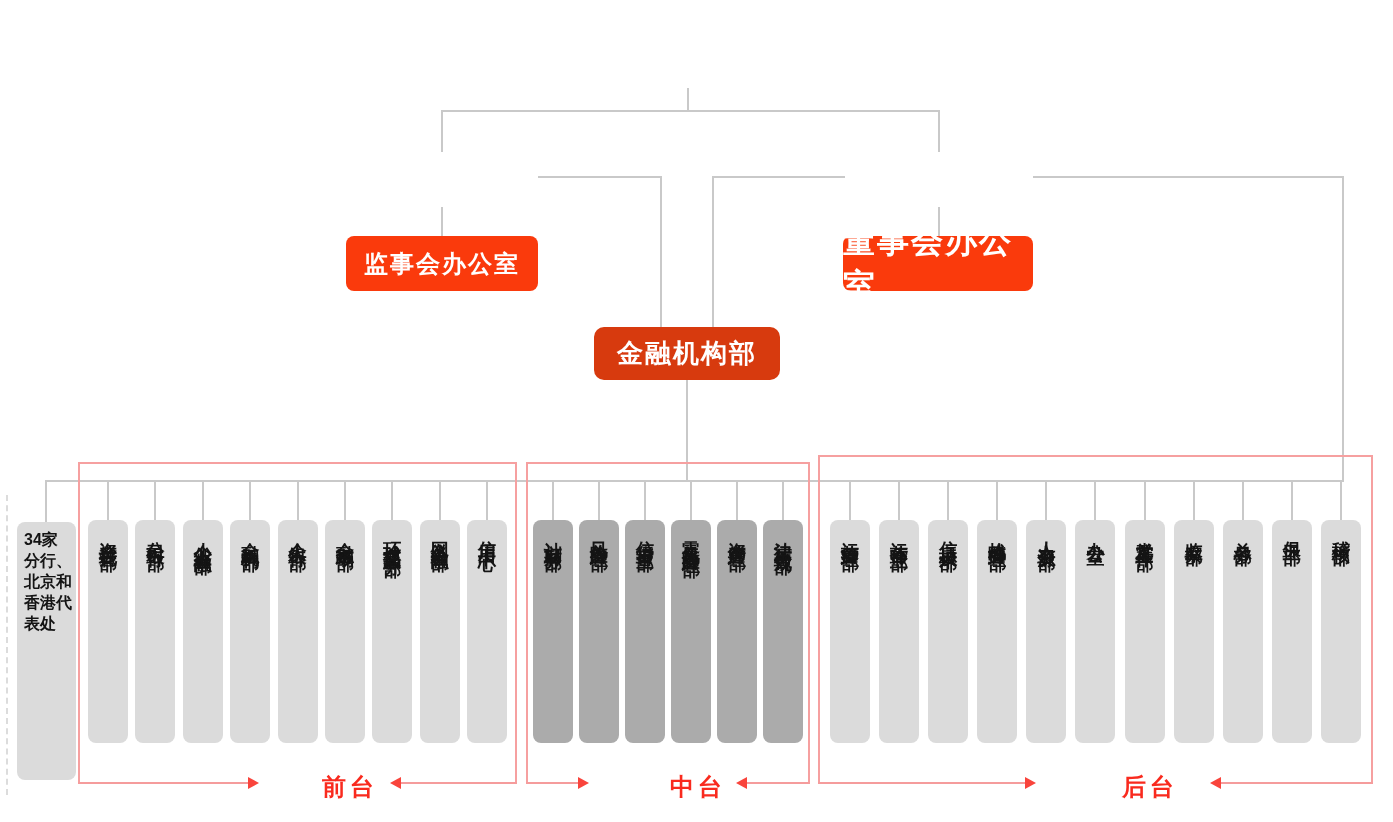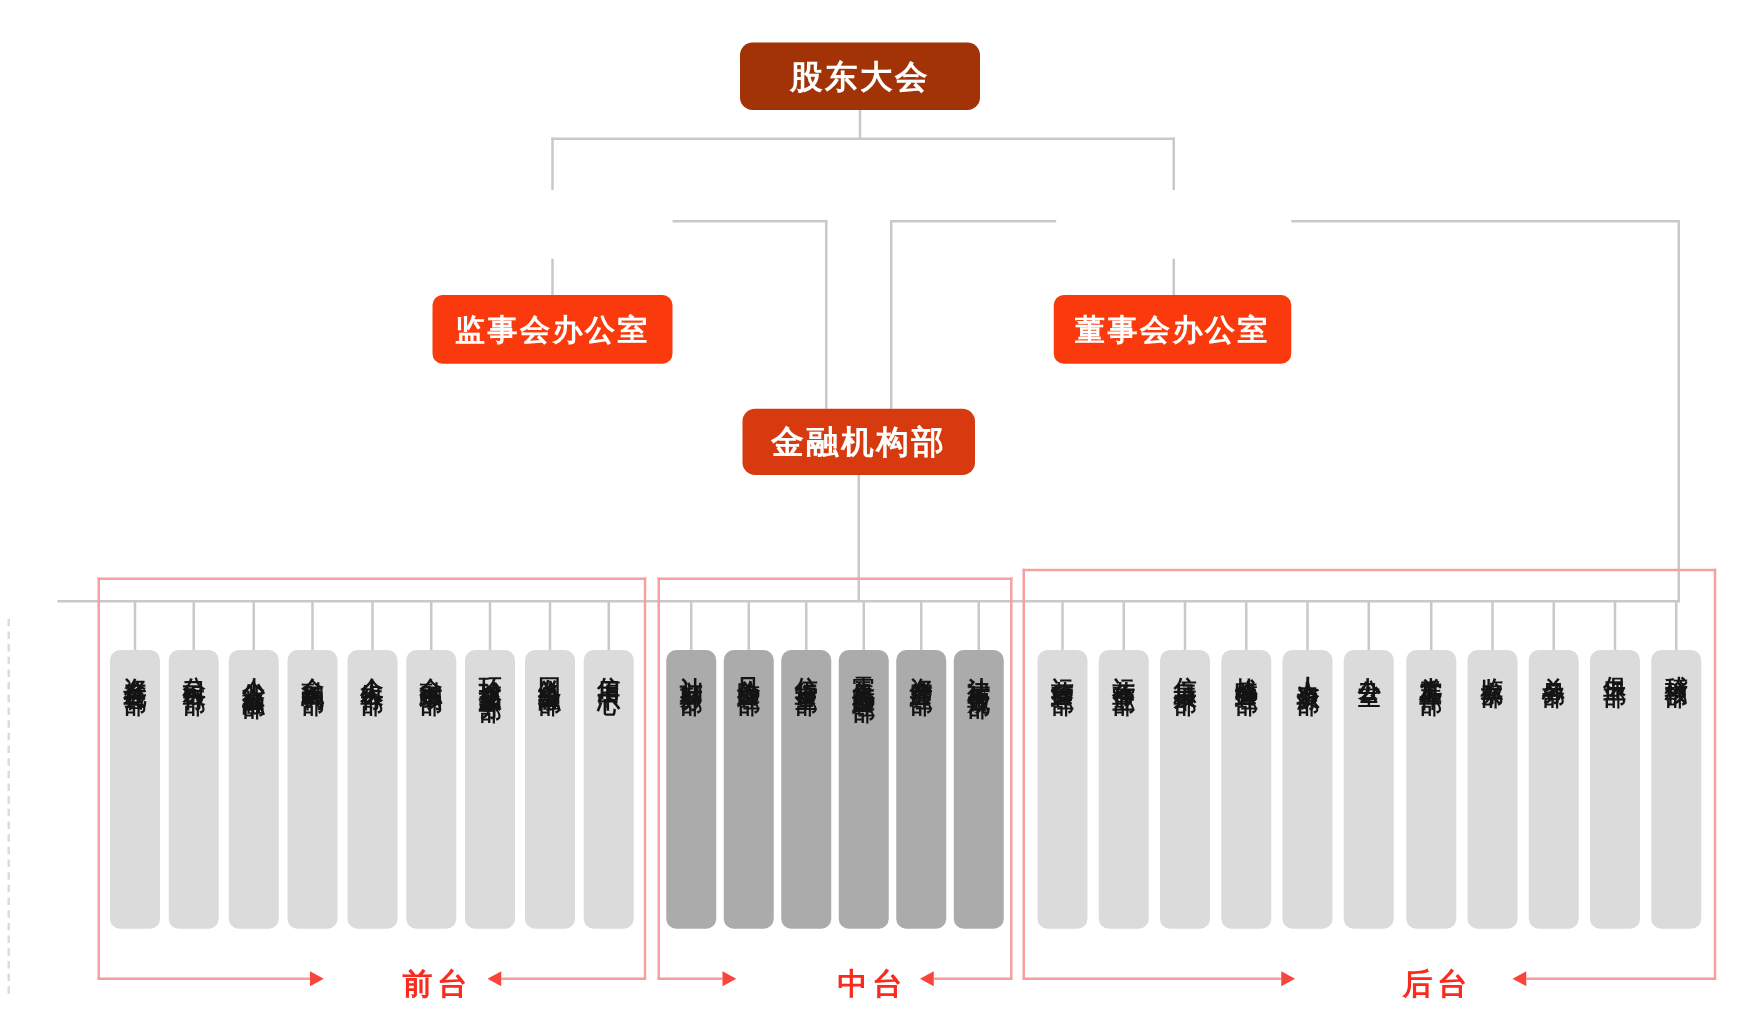--- a/index.html
+++ b/index.html
@@ -13,21 +13,21 @@
   .vline{width:2px;}
   
   .node{
     position:absolute;display:flex;align-items:center;justify-content:center;
     color:#fff;font-weight:bold;letter-spacing:2px;box-sizing:border-box;
   }
   .n-shareholders{left:592px;top:34px;width:192px;height:54px;background:#A13307;border-radius:10px;font-size:26px;}
   .n-supervisory{left:346px;top:152px;width:192px;height:55px;background:#C53813;border-radius:10px;font-size:24px;}
   .n-board{left:845px;top:152px;width:188px;height:55px;background:#C53813;border-radius:10px;font-size:24px;}
   .n-sup-office{left:346px;top:236px;width:192px;height:55px;background:#FA3A0C;border-radius:8px;font-size:24px;}
-  .n-board-office{left:843px;top:236px;width:190px;height:55px;background:#FA3A0C;border-radius:8px;font-size:24px;}
+  .n-board-office{left:843px;top:236px;width:190px;height:55px;background:#FA3A0C;border-radius:8px;font-size:32px;}
   .n-senior{left:594px;top:327px;width:186px;height:53px;background:#D73A0E;border-radius:10px;font-size:26px;}
   
   .branches-box{
     position:absolute;left:17px;top:522px;width:59px;height:258px;background:#DBDBDB;
     border-radius:8px;box-sizing:border-box;padding:7px 3px 0 7px;
     font-size:16px;font-weight:600;line-height:1.32;color:#141414;word-break:break-all;
   }
   .branches-box::before{
     content:"";position:absolute;left:28px;top:-42px;width:2px;height:42px;background:#C9C9C9;
   }
@@ -80,33 +80,33 @@
   <div class="vline" style="left:660px;top:176px;height:151px;"></div>
   <div class="hline" style="left:713px;top:176px;width:132px;"></div>
   <div class="vline" style="left:712px;top:176px;height:151px;"></div>
   <div class="hline" style="left:1033px;top:176px;width:311px;"></div>
   <div class="vline" style="left:1342px;top:176px;height:306px;"></div>
   <div class="vline" style="left:686px;top:380px;height:101px;"></div>
   <div class="hline" style="left:46px;top:480px;width:1297px;"></div>
 
   <div class="edge-artifact"></div>
 
-  <div class="node n-shareholders">
-    <span>股东大会</span>
-  </div>
   <div class="node n-sup-office">
     <span>监事会办公室</span>
   </div>
   <div class="node n-board-office">
     <span>董事会办公室</span>
   </div>
   <div class="node n-senior">
     <span>金融机构部</span>
   </div>
 
+  <div class="branches-box">
+    <span>34家分行、北京和香港代表处</span>
+  </div>
 
   <div class="group" id="g-front">
     <div class="dept-row">
         <div class="dept">
           <span class="vtext">资产托管部</span>
         </div>
         <div class="dept">
           <span class="vtext">公司银行部</span>
         </div>
         <div class="dept">

